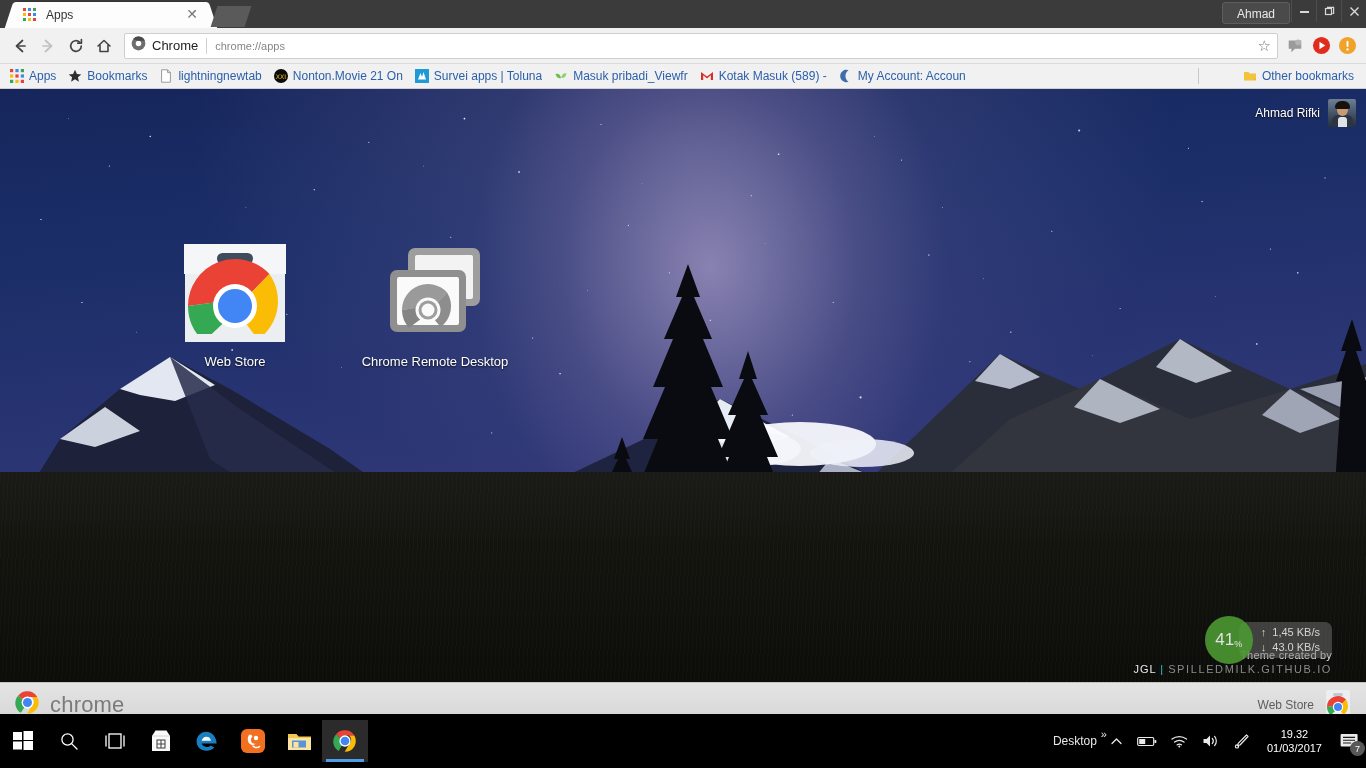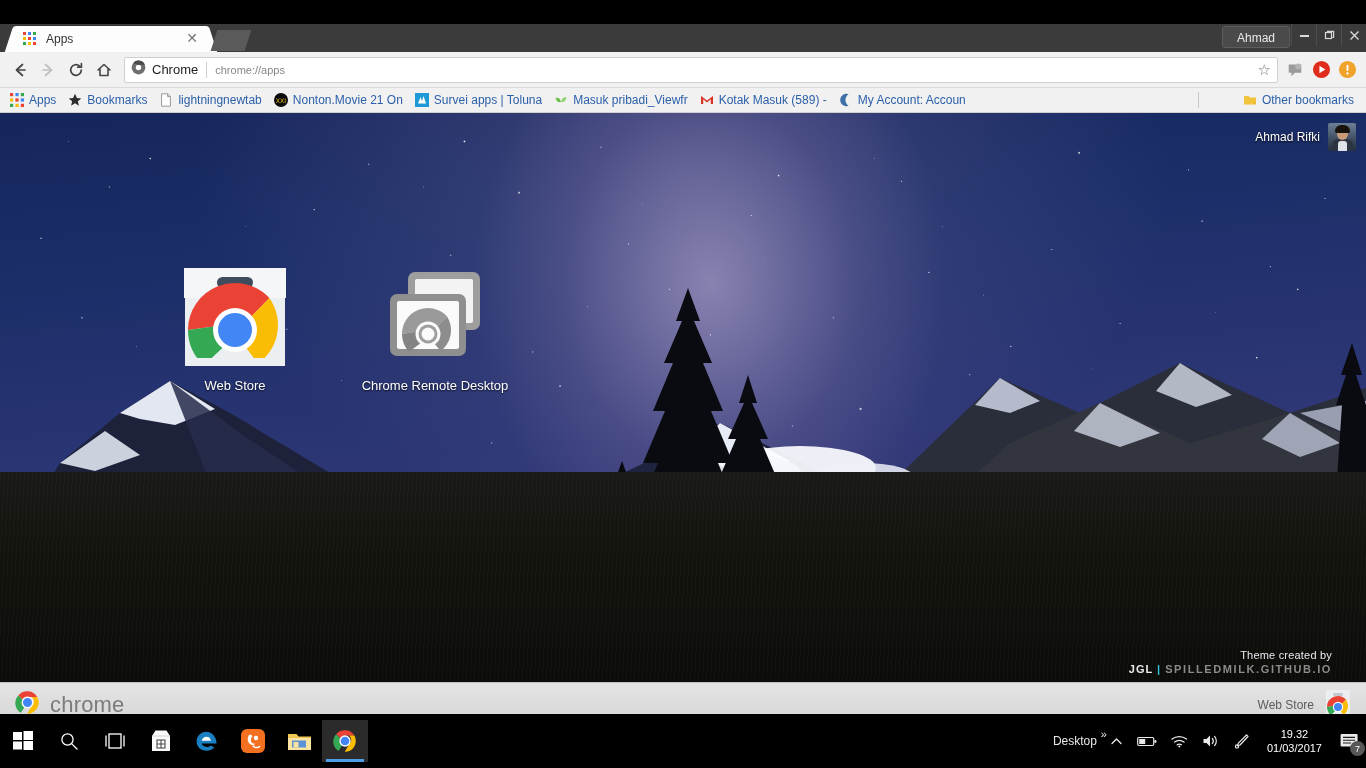--- a/index.html
+++ b/index.html
@@ -4,21 +4,21 @@
 <style>
   * { box-sizing: border-box; margin: 0; padding: 0; }
   html, body {
     width: 1366px; height: 768px; overflow: hidden;
     font-family: "Liberation Sans", sans-serif;
     background: #000;
   }
   #root { position: relative; width: 1366px; height: 768px; }
 
   
-  .browser { position: absolute; inset: 0 0 42px 0; background: #404040; margin-top: 24px; }
+  .browser { position: absolute; inset: 0 0 42px 0; background: #404040; }
 
   
   .tabstrip {
     position: absolute; top: 0; left: 0; right: 0; height: 28px;
     background: #3b3b3b;
   }
   .tab {
     position: absolute; left: 16px; top: 2px; width: 190px; height: 26px;
     background: #fdfdfd;
     border-radius: 3px 3px 0 0;
@@ -186,21 +186,21 @@
   }
   .ground-tex {
     position:absolute; inset:0;
     background-image: repeating-linear-gradient(93deg, rgba(255,255,255,.035) 0 1px, transparent 1px 4px);
     opacity:.55;
   }
   .credit {
     position: absolute; right: 34px; bottom: 6px; text-align: right;
     font-size: 11px; line-height: 14px; color: #e9e9ef; letter-spacing: .2px;
   }
-  .credit .l2 { font-weight: bold; letter-spacing: 1px; }
+  .credit .l2 { font-weight: normal; letter-spacing: 1px; }
   .credit .bar { color: #2ec2d8; }
   .credit .site { color: #8b8b8b; letter-spacing: 1.6px; }
 
   
   .apps { position: absolute; left: 150px; top: 155px; display: flex; gap: 30px; }
   .app { width: 170px; text-align: center; cursor: pointer; }
   .app-ico { width: 118px; height: 98px; margin: 0 auto 12px; position: relative; }
   .app-lbl {
     font-size: 13px; color: #fff; text-shadow: 0 1px 2px rgba(0,0,0,.8);
     white-space: nowrap;
@@ -555,20 +555,36 @@
 
         <div class="credit">
           <div class="l1">Theme created by</div>
           <div class="l2">
             <span>JGL</span>
             <span class="bar">|</span>
             <span class="site">SPILLEDMILK.GITHUB.IO</span>
           </div>
         </div>
 
+        <div class="netwidget">
+          <div class="cpu-ring">
+            <span>41</span>
+              <span class="pct">%</span>
+          </div>
+          <div class="speedbox">
+            <div class="speedrow">
+              <span>↑</span>
+              <span>1,45 KB/s</span>
+            </div>
+            <div class="speedrow">
+              <span>↓</span>
+              <span>43.0 KB/s</span>
+            </div>
+          </div>
+        </div>
       </div>
 
       <div class="profile">
         <span class="profile-name">Ahmad Rifki</span>
         <span class="avatar">
           <span class="body"></span>
             <span class="shirt"></span>
           <span class="head"></span>
             <span class="hair"></span>
         </span>

